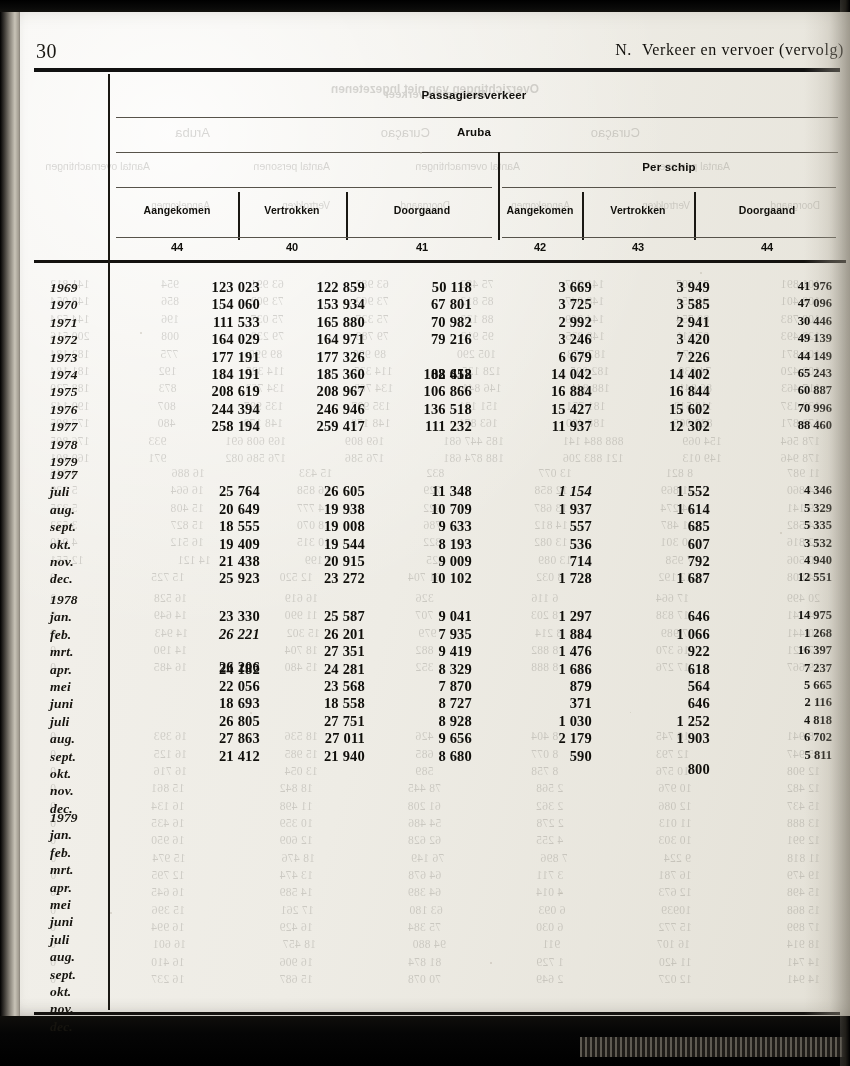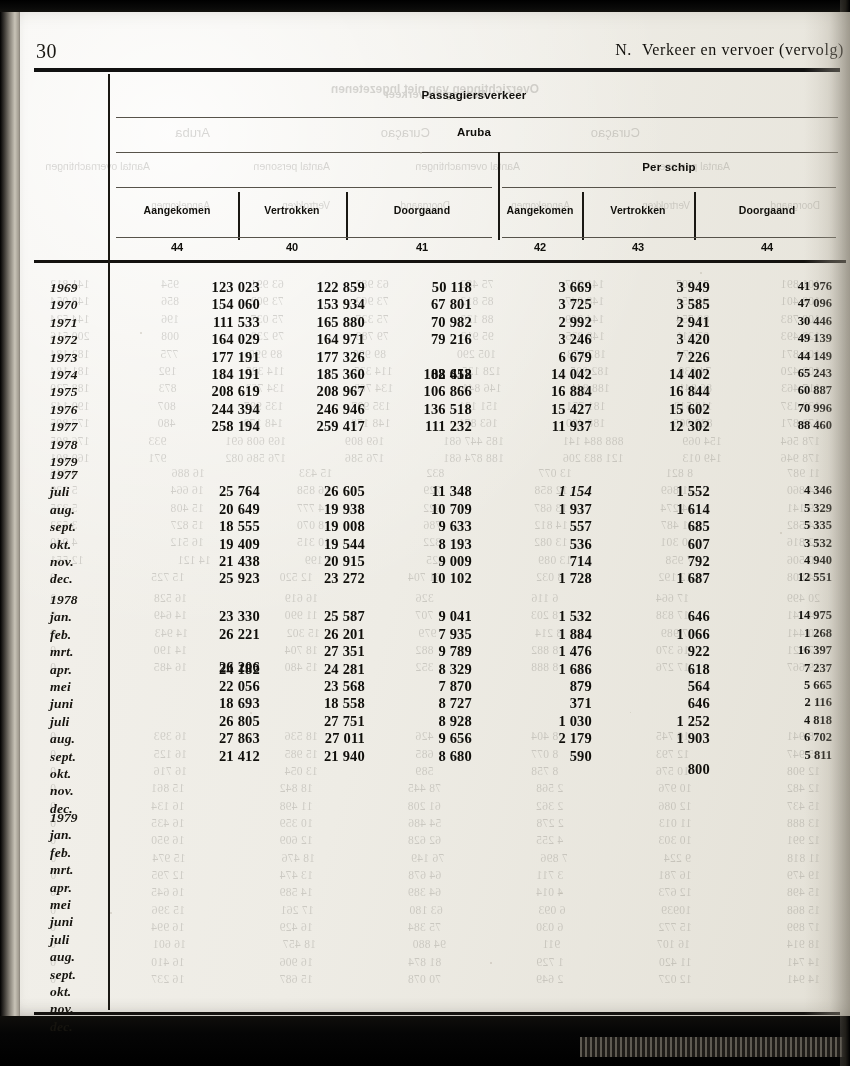--- a/index.html
+++ b/index.html
@@ -713,34 +713,34 @@
         <div class="cellnum" style="left: 145px; width: 200px; top: 558.4px;">23 272</div>
         <div class="cellnum" style="left: 252px; width: 200px; top: 558.4px;">10 102</div>
         <div class="cellnum" style="left: 372px; width: 200px; top: 558.4px;">1 728</div>
         <div class="cellnum" style="left: 490px; width: 200px; top: 558.4px;">1 687</div>
         <div class="cellnum small" style="left: 612px; width: 200px; top: 558.4px;">12 551</div>
         <div class="rowlabel year" style="left: 30px; top: 580px;">1978</div>
         <div class="rowlabel" style="left: 30px; top: 597.4px;">jan.</div>
         <div class="cellnum" style="left: 40px; width: 200px; top: 596.4px;">23 330</div>
         <div class="cellnum" style="left: 145px; width: 200px; top: 596.4px;">25 587</div>
         <div class="cellnum" style="left: 252px; width: 200px; top: 596.4px;">9 041</div>
-        <div class="cellnum" style="left: 372px; width: 200px; top: 596.4px;">1 532</div>
+        <div class="cellnum" style="left: 372px; width: 200px; top: 596.4px;">1 297</div>
         <div class="cellnum" style="left: 490px; width: 200px; top: 596.4px;">646</div>
         <div class="cellnum small" style="left: 612px; width: 200px; top: 596.4px;">14 975</div>
         <div class="rowlabel" style="left: 30px; top: 614.8px;">feb.</div>
-        <div class="cellnum" style="left: 40px; width: 200px; top: 613.8px;">26 221</div>
+        <div class="cellnum" style="left: 40px; width: 200px; top: 613.8px; font-style: italic;">26 221</div>
         <div class="cellnum" style="left: 145px; width: 200px; top: 613.8px;">26 201</div>
         <div class="cellnum" style="left: 252px; width: 200px; top: 613.8px;">7 935</div>
         <div class="cellnum" style="left: 372px; width: 200px; top: 613.8px;">1 884</div>
         <div class="cellnum" style="left: 490px; width: 200px; top: 613.8px;">1 066</div>
         <div class="cellnum small" style="left: 612px; width: 200px; top: 613.8px;">1 268</div>
         <div class="rowlabel" style="left: 30px; top: 632.2px;">mrt.</div>
         <div class="cellnum" style="left: 40px; width: 200px; top: 631.2px; margin-top: 16px;">26 206</div>
         <div class="cellnum" style="left: 145px; width: 200px; top: 631.2px;">27 351</div>
-        <div class="cellnum" style="left: 252px; width: 200px; top: 631.2px;">9 789</div>
+        <div class="cellnum" style="left: 252px; width: 200px; top: 631.2px;">9 419</div>
         <div class="cellnum" style="left: 372px; width: 200px; top: 631.2px;">1 476</div>
         <div class="cellnum" style="left: 490px; width: 200px; top: 631.2px;">922</div>
         <div class="cellnum small" style="left: 612px; width: 200px; top: 631.2px;">16 397</div>
         <div class="rowlabel" style="left: 30px; top: 649.6px;">apr.</div>
         <div class="cellnum" style="left: 40px; width: 200px; top: 648.6px;">24 182</div>
         <div class="cellnum" style="left: 145px; width: 200px; top: 648.6px;">24 281</div>
         <div class="cellnum" style="left: 252px; width: 200px; top: 648.6px;">8 329</div>
         <div class="cellnum" style="left: 372px; width: 200px; top: 648.6px;">1 686</div>
         <div class="cellnum" style="left: 490px; width: 200px; top: 648.6px;">618</div>
         <div class="cellnum small" style="left: 612px; width: 200px; top: 648.6px;">7 237</div>

